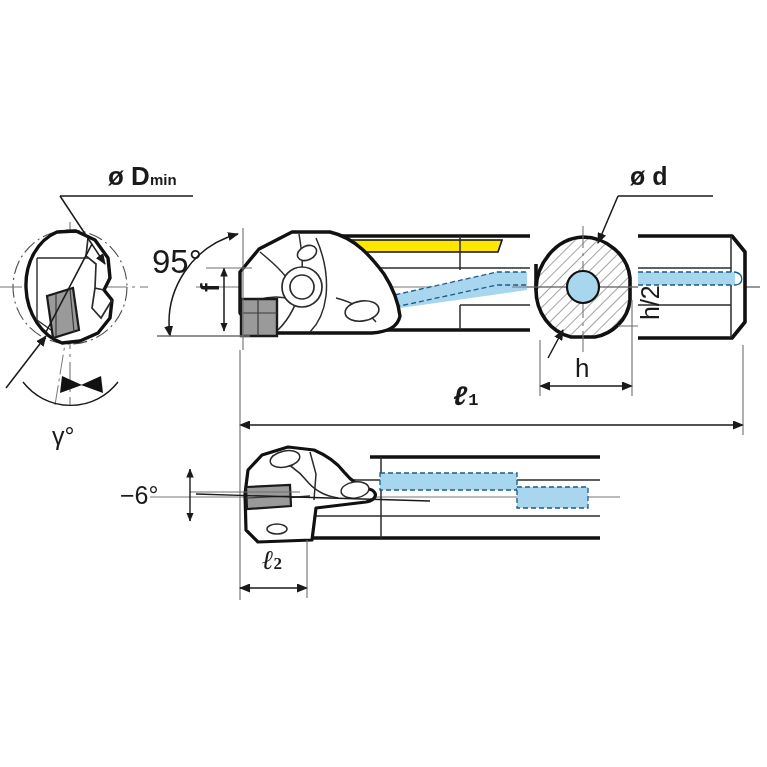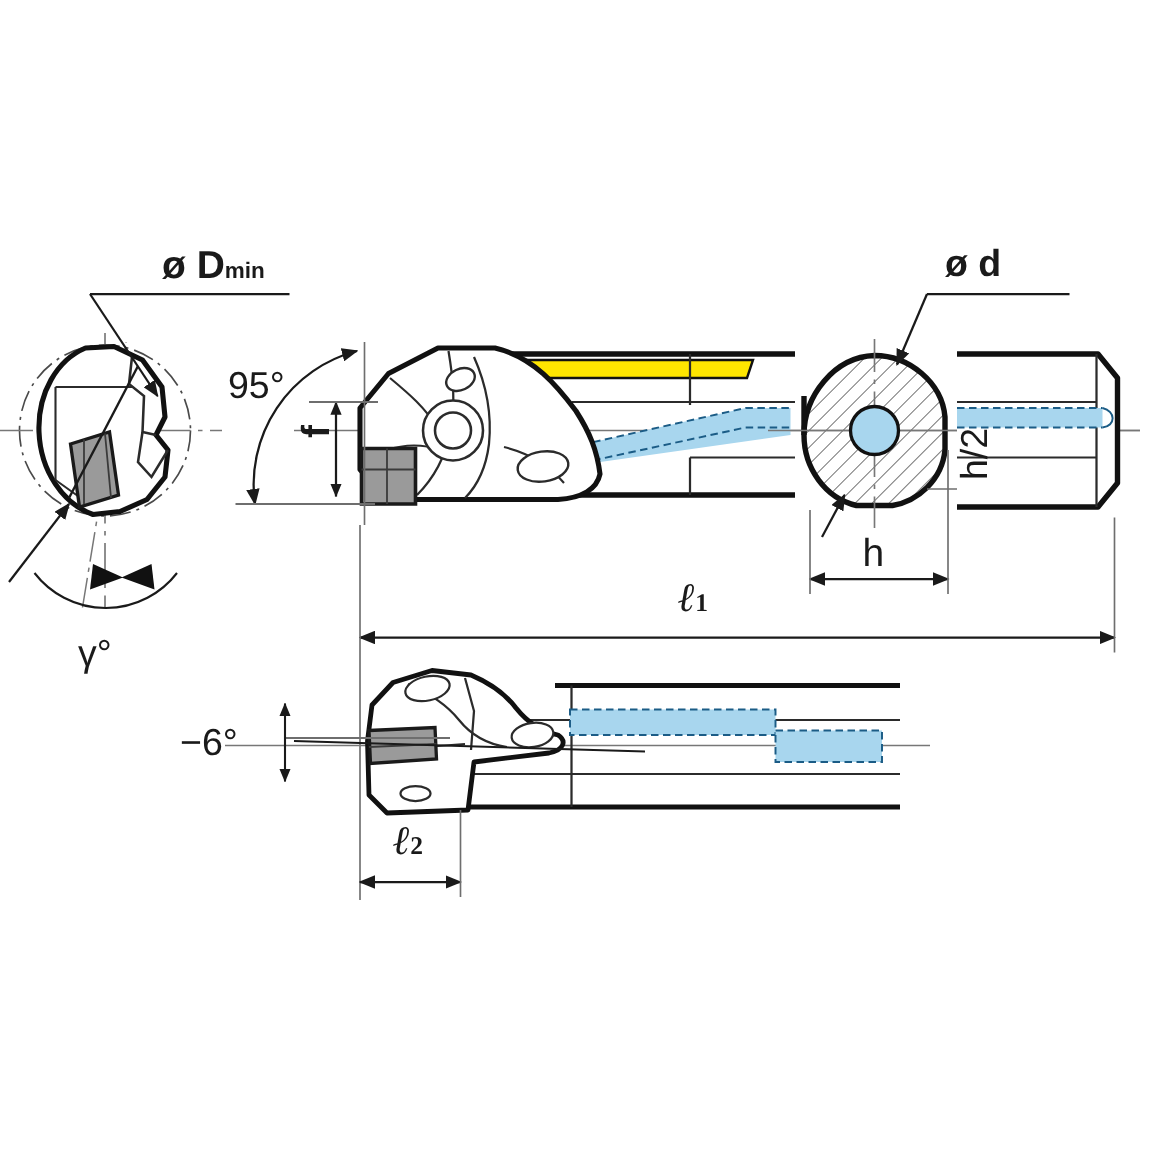--- a/index.html
+++ b/index.html
@@ -22,30 +22,30 @@
   }
   .lbl {
     position: absolute;
     color: #1a1a1a;
     white-space: nowrap;
     user-select: none;
   }
   .lbl-dmin   { left: 108px; top: 161px; font-size: 26px; font-weight: 600; }
   .lbl-dmin .sub { font-size: 15px; font-weight: 600; }
   .lbl-od     { left: 630px; top: 162px; font-size: 25px; font-weight: 600; }
-  .lbl-95     { left: 152px; top: 243px; font-size: 25px; font-weight: 500; }
+  .lbl-95     { left: 152px; top: 243px; font-size: 33px; font-weight: 500; }
   .lbl-f      { left: 195px; top: 292px; font-size: 26px; font-weight: 600;
                 transform: rotate(-90deg); transform-origin: left top; }
   .lbl-gamma  { left: 52px;  top: 422px; font-size: 25px; font-weight: 500; }
   .lbl-h      { left: 575px; top: 353px; font-size: 26px; font-weight: 500; }
   .lbl-hhalf  { left: 636px; top: 320px; font-size: 25px; font-weight: 500;
                 transform: rotate(-90deg); transform-origin: left top; }
   .lbl-m6     { left: 120px; top: 481px; font-size: 25px; font-weight: 500; }
   .lbl-l1     { left: 452px; top: 383px; font-size: 27px; font-style: italic;
-                font-family: Liberation Serif, serif; font-weight: 700; }
+                font-family: Liberation Mono, monospace; font-weight: 700; }
   .lbl-l1 .sub{ font-size: 17px; font-style: normal; }
   .lbl-l2     { left: 262px; top: 545px; font-size: 27px; font-style: italic;
                 font-family: Liberation Serif, serif; font-weight: 700; }
   .lbl-l2 .sub{ font-size: 17px; font-style: normal; }
 </style>
 </head>
 <body>
 
 <div id="sheet">
 

